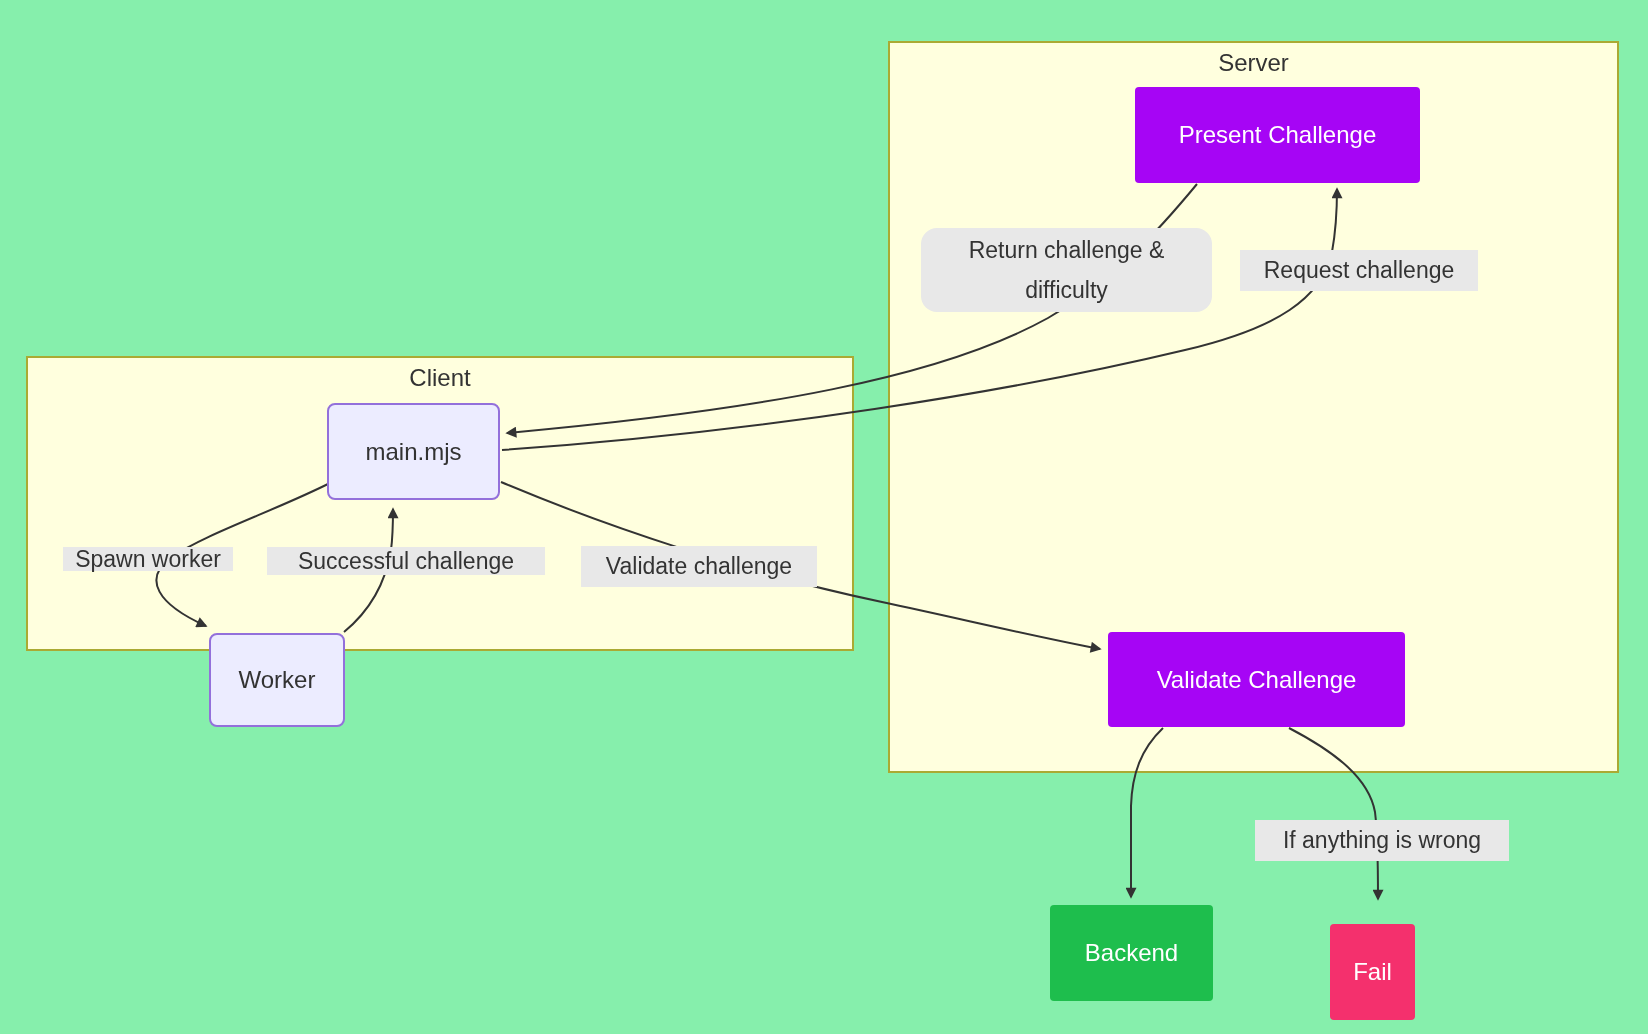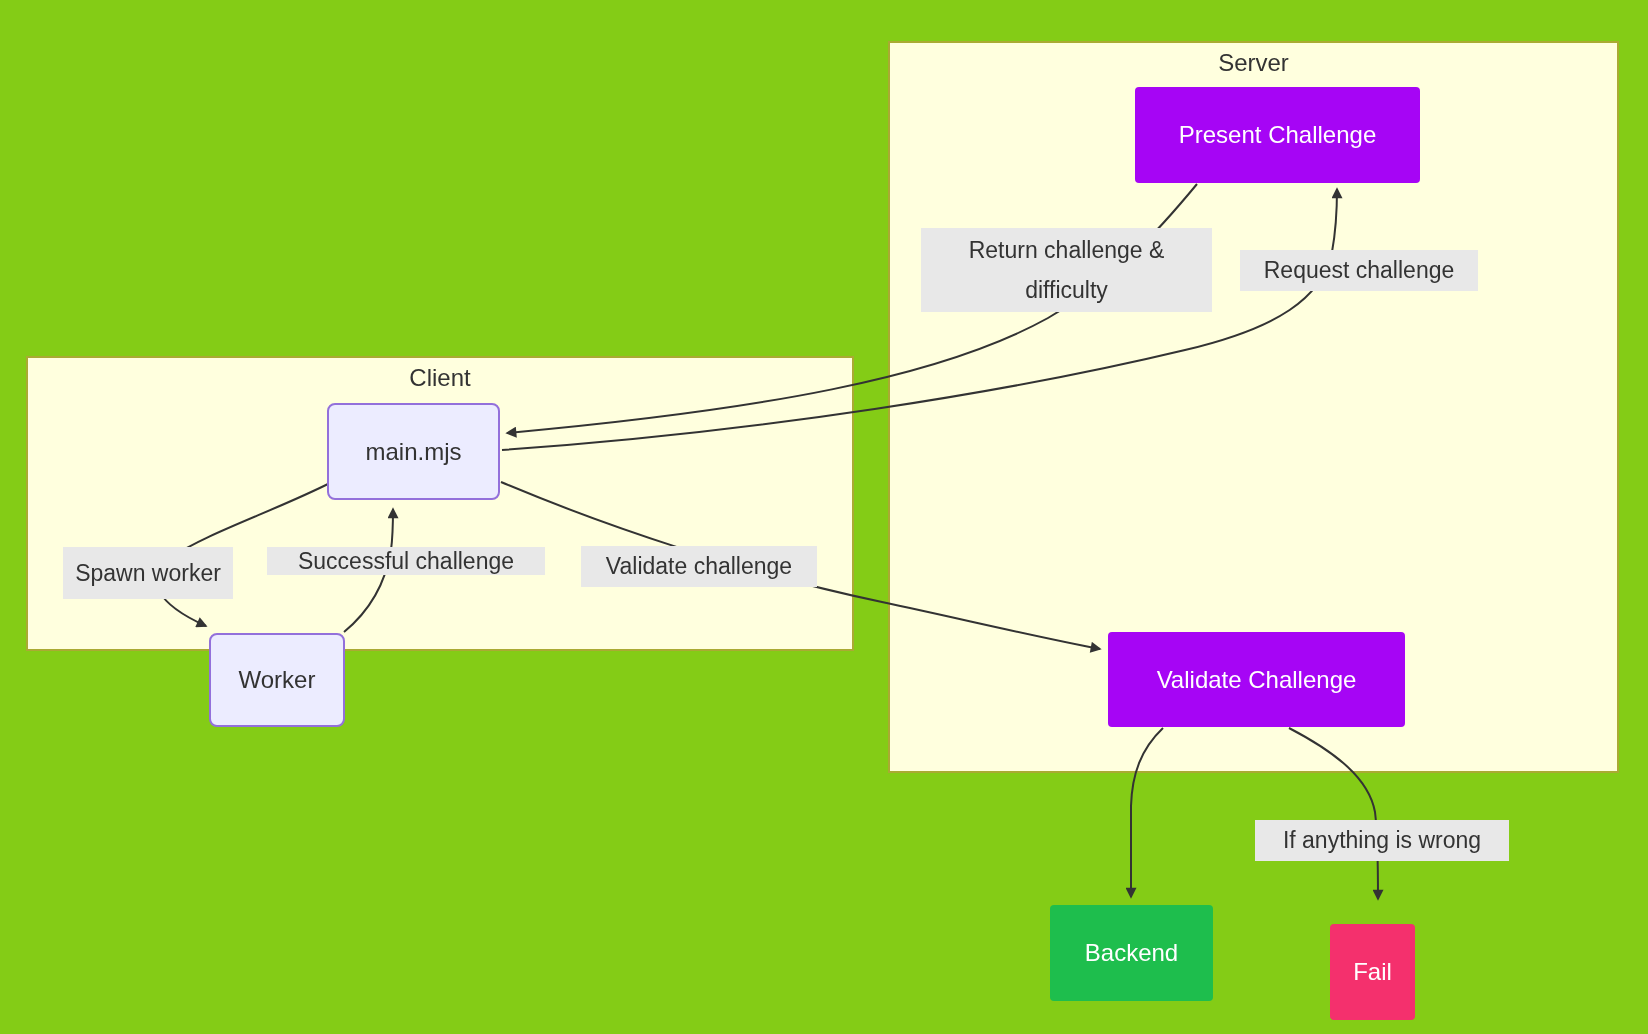--- a/index.html
+++ b/index.html
@@ -16,21 +16,21 @@
     --text-light: #FFFFFF;
   }
   * { margin: 0; padding: 0; box-sizing: border-box; }
   html, body { background: #ffffff; }
   body { font-family: "Liberation Sans", "DejaVu Sans", sans-serif; }
 
   .canvas {
     position: relative;
     width: 1648px;
     height: 1034px;
-    background: #84cc16;
+    background: #86efac;
     overflow: hidden;
   }
 
   .subgraph {
     position: absolute;
     background: var(--subgraph-fill);
     border: 2px solid var(--subgraph-border);
     z-index: 1;
   }
   .subgraph-server { left: 888px; top: 41px; width: 731px; height: 732px; }
@@ -65,20 +65,21 @@
     font-size: 23px;
     display: flex;
     align-items: center;
     justify-content: center;
     white-space: nowrap;
     z-index: 4;
   }
   .edge-label.two-line {
     flex-direction: column;
     line-height: 40px;
+    border-radius: 16px;
   }
 
   .node {
     position: absolute;
     display: flex;
     align-items: center;
     justify-content: center;
     font-size: 24px;
     border-radius: 4px;
     white-space: nowrap;
@@ -96,21 +97,21 @@
 
   .node-present-challenge { left: 1135px; top: 87px;  width: 285px; height: 96px; }
   .node-validate-challenge{ left: 1108px; top: 632px; width: 297px; height: 95px; }
   .node-main-mjs          { left: 327px;  top: 403px; width: 173px; height: 97px; }
   .node-worker            { left: 209px;  top: 633px; width: 136px; height: 94px; }
   .node-backend           { left: 1050px; top: 905px; width: 163px; height: 96px; }
   .node-fail              { left: 1330px; top: 924px; width: 85px; height: 96px; }
 
   .label-return-difficulty { left: 921px;  top: 228px; width: 291px; height: 84px; }
   .label-request-challenge { left: 1240px; top: 250px; width: 238px; height: 41px; }
-  .label-spawn-worker      { left: 63px;   top: 547px; width: 170px; height: 52px; }
+  .label-spawn-worker      { left: 63px;   top: 547px; width: 170px; height: 24px; }
   .label-successful        { left: 267px;  top: 547px; width: 278px; height: 28px; }
   .label-validate          { left: 581px;  top: 546px; width: 236px; height: 41px; }
   .label-return-cookie     { left: 1043px; top: 820px; width: 176px; height: 41px; }
   .label-if-wrong          { left: 1255px; top: 820px; width: 254px; height: 41px; }
 </style>
 </head>
 <body>
 
 <div class="canvas">
 

